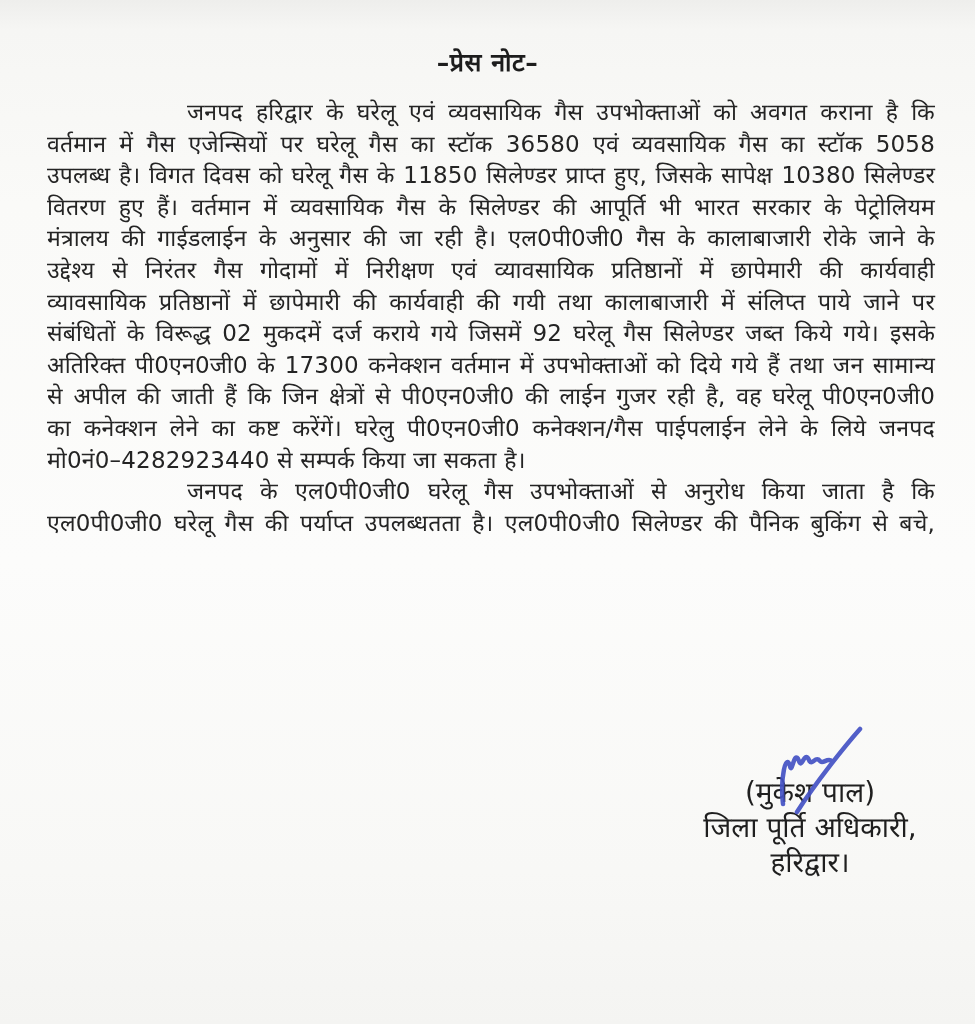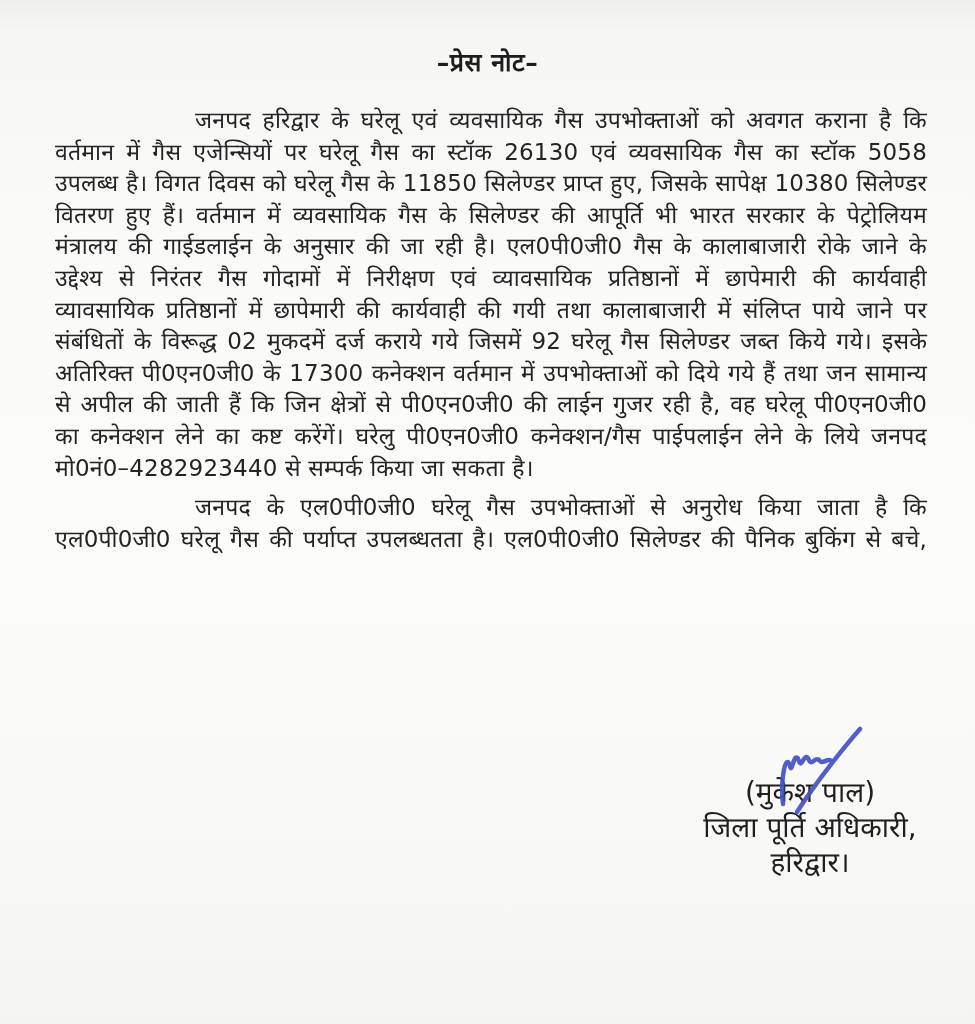--- a/index.html
+++ b/index.html
@@ -31,21 +31,21 @@
     letter-spacing: 0.5px;
     color: #1d1d1d;
   }
   .body-text {
     position: absolute;
     left: 47px;
     right: 40px;
     top: 97px;
   }
   .para {
-    margin: 8px;
+    margin: 0;
     padding: 0;
   }
   .line {
     font-size: 23px;
     line-height: 31.6px;
     text-align: justify;
     text-align-last: justify;
     color: #242424;
     letter-spacing: 0.2px;
   }
@@ -81,21 +81,21 @@
 </head>
 <body>
 
 <div class="page">
 
   <div class="doc-title">–प्रेस नोट–</div>
 
   <div class="body-text">
     <div class="para">
       <div class="line first">जनपद हरिद्वार के घरेलू एवं व्यवसायिक गैस उपभोक्ताओं को अवगत कराना है कि</div>
-      <div class="line">वर्तमान में गैस एजेन्सियों पर घरेलू गैस का स्टॉक 26130 एवं व्यवसायिक गैस का स्टॉक 5058</div>
+      <div class="line">वर्तमान में गैस एजेन्सियों पर घरेलू गैस का स्टॉक 36580 एवं व्यवसायिक गैस का स्टॉक 5058</div>
       <div class="line">उपलब्ध है। विगत दिवस को घरेलू गैस के 11850 सिलेण्डर प्राप्त हुए, जिसके सापेक्ष 10380 सिलेण्डर</div>
       <div class="line">वितरण हुए हैं। वर्तमान में व्यवसायिक गैस के सिलेण्डर की आपूर्ति भी भारत सरकार के पेट्रोलियम</div>
       <div class="line">मंत्रालय की गाईडलाईन के अनुसार की जा रही है। एल0पी0जी0 गैस के कालाबाजारी रोके जाने के</div>
       <div class="line">उद्देश्य से निरंतर गैस गोदामों में निरीक्षण एवं व्यावसायिक प्रतिष्ठानों में छापेमारी की कार्यवाही</div>
       <div class="line">व्यावसायिक प्रतिष्ठानों में छापेमारी की कार्यवाही की गयी तथा कालाबाजारी में संलिप्त पाये जाने पर</div>
       <div class="line">संबंधितों के विरूद्ध 02 मुकदमें दर्ज कराये गये जिसमें 92 घरेलू गैस सिलेण्डर जब्त किये गये। इसके</div>
       <div class="line">अतिरिक्त पी0एन0जी0 के 17300 कनेक्शन वर्तमान में उपभोक्ताओं को दिये गये हैं तथा जन सामान्य</div>
       <div class="line">से अपील की जाती हैं कि जिन क्षेत्रों से पी0एन0जी0 की लाईन गुजर रही है, वह घरेलू पी0एन0जी0</div>
       <div class="line">का कनेक्शन लेने का कष्ट करेंगें। घरेलु पी0एन0जी0 कनेक्शन/गैस पाईपलाईन लेने के लिये जनपद</div>
       <div class="line last">मो0नं0–4282923440 से सम्पर्क किया जा सकता है।</div>

